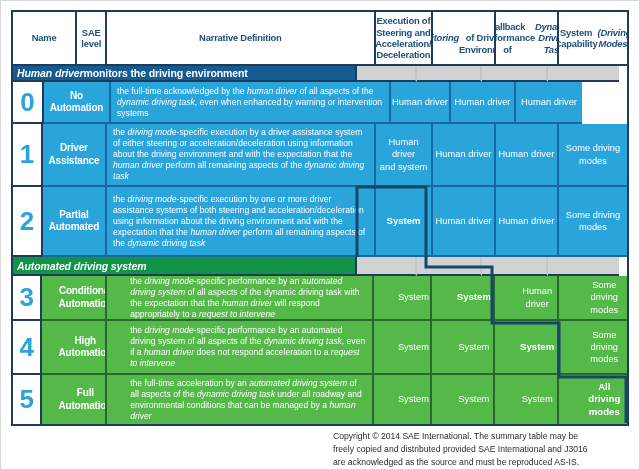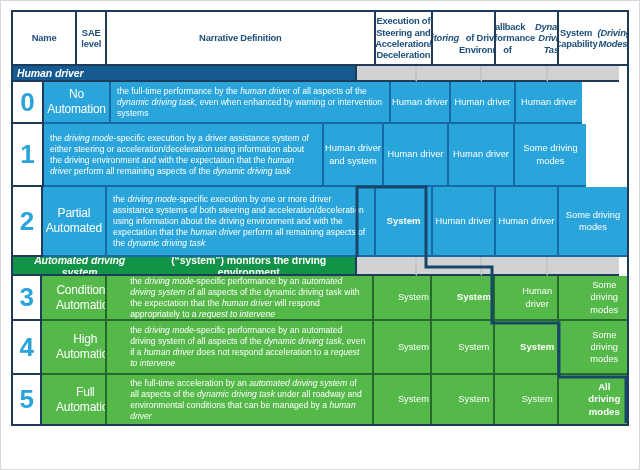--- a/index.html
+++ b/index.html
@@ -28,21 +28,21 @@
   .band-label{color:#fff;font-weight:bold;font-size:10.5px;justify-content:flex-start;
               padding-left:4px;width:344px;box-sizing:border-box;letter-spacing:-0.1px;
               border-right:2px solid #1e3c59;border-bottom:2px solid #1e3c59;}
   .band-blue .band-label{background:#165a92}
   .band-green .band-label{background:#119348}
   .band-grey{background:#d0d2d3;border-right:2px solid #c3c5c6;border-bottom:2px solid #1e3c59;}
   .band-grey.c6{border-right:none}
   
   .num{background:#fff;color:#2aa4da;font-weight:bold;font-size:26px;
        border-right:2px solid #1e3c59;border-bottom:2px solid #1e3c59;}
-  .name{color:#fff;font-weight:normal;font-size:12px;line-height:1.25;letter-spacing:-0.2px;white-space:pre-line;}
+  .name{color:#fff;font-weight:bold;font-size:10px;line-height:1.25;letter-spacing:-0.2px;white-space:pre-line;}
   .narr{color:#fff;font-size:8.6px;line-height:1.28;text-align:left;justify-content:flex-start;padding:2px 6px;}
   .narr .inner{display:block;width:100%;}
   .val{color:#fff;font-size:9.3px;line-height:1.3;white-space:pre-line;}
   .val.b{font-weight:bold;font-size:9.6px;}
   .blue .name,.blue .narr,.blue .val{background:#2aa5dc;}
   .blue .name,.blue .narr,.blue .val{border-right:2px solid #1668a6;border-bottom:2px solid #1668a6;}
   .green .name,.green .narr,.green .val{background:#54b948;border-right:2px solid #26682e;border-bottom:2px solid #26682e;padding-left:23px;}
   .row .cell:last-child{border-right:none;}
   .lvl-5 .cell{border-bottom:none;}
   i{font-style:italic;}
@@ -74,39 +74,42 @@
 of </span><i>Dynamic
 Driving Task</i></div>
         <div class="cell hcell c6"><span>System
 Capability
 </span><i>(Driving
 Modes)</i></div>
       </div>
   <div class="row band-blue">
         <div class="cell band-label">
           <i>Human driver</i>
+          <span> monitors the driving environment</span>
         </div>
         <div class="cell band-grey c3"></div>
         <div class="cell band-grey c4"></div>
         <div class="cell band-grey c5"></div>
         <div class="cell band-grey c6"></div>
       </div>
       <div class="row lvl-0 blue">
         <div class="cell num c0">0</div>
         <div class="cell name c1">No
 Automation</div>
         <div class="cell narr c2">
-          <div class="inner"><span>the full-time performance by the </span><i>human driver</i><span> of all aspects of the </span><i>dynamic driving task</i><span>, even when enhanced by warning or intervention systems</span></div>
+          <div class="inner"><span>the full-time acknowledged by the </span><i>human driver</i><span> of all aspects of the </span><i>dynamic driving task</i><span>, even when enhanced by warning or intervention systems</span></div>
         </div>
         <div class="cell val c3">Human driver</div>
         <div class="cell val c4">Human driver</div>
         <div class="cell val c5">Human driver</div>
       </div>
       <div class="row lvl-1 blue">
         <div class="cell num c0">1</div>
+        <div class="cell name c1">Driver
+Assistance</div>
         <div class="cell narr c2">
           <div class="inner"><span>the </span><i>driving mode</i><span>-specific execution by a driver assistance system of either steering or acceleration/deceleration using information about the driving environment and with the expectation that the </span><i>human driver</i><span> perform all remaining aspects of the </span><i>dynamic driving task</i></div>
         </div>
         <div class="cell val c3">Human driver
 and system</div>
         <div class="cell val c4">Human driver</div>
         <div class="cell val c5">Human driver</div>
         <div class="cell val c6">Some driving
 modes</div>
       </div>
@@ -119,21 +122,20 @@
         </div>
         <div class="cell val c3 b">System</div>
         <div class="cell val c4">Human driver</div>
         <div class="cell val c5">Human driver</div>
         <div class="cell val c6">Some driving
 modes</div>
       </div>
       <div class="row band-green">
         <div class="cell band-label">
           <i>Automated driving system</i>
-          <span> (“system”) monitors the driving environment</span>
         </div>
         <div class="cell band-grey c3"></div>
         <div class="cell band-grey c4"></div>
         <div class="cell band-grey c5"></div>
         <div class="cell band-grey c6"></div>
       </div>
       <div class="row lvl-3 green">
         <div class="cell num c0">3</div>
         <div class="cell name c1">Conditional
 Automation</div>
@@ -169,13 +171,16 @@
         <div class="cell val c3">System</div>
         <div class="cell val c4">System</div>
         <div class="cell val c5">System</div>
         <div class="cell val c6 b">All driving
 modes</div>
       </div>
     </div>
   <svg class="stair" width="618" height="416" viewBox="0 0 618 416">
     <polyline points="346,247 346,177 415,177 415,257 481,257 481,313 548,313 548,367 615,367 615,413" fill="none" stroke="#17466b" stroke-width="3"></polyline>
   </svg>
+  <div class="copyright">Copyright © 2014 SAE International.  The summary table may be
+freely copied and distributed provided SAE International and J3016
+are acknowledged as the source and must be reproduced AS-IS.</div>
 </div>
 
 </body></html>

